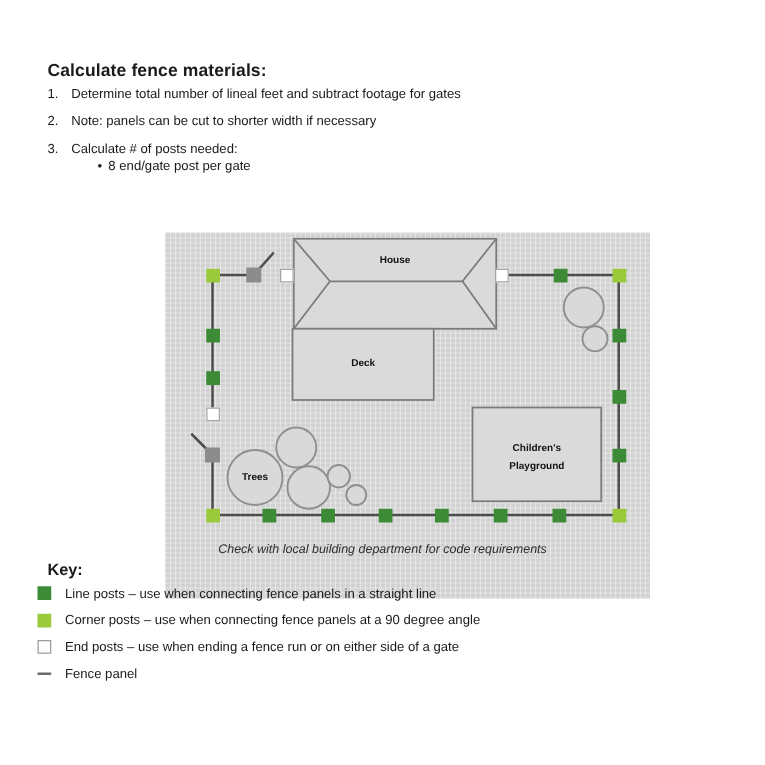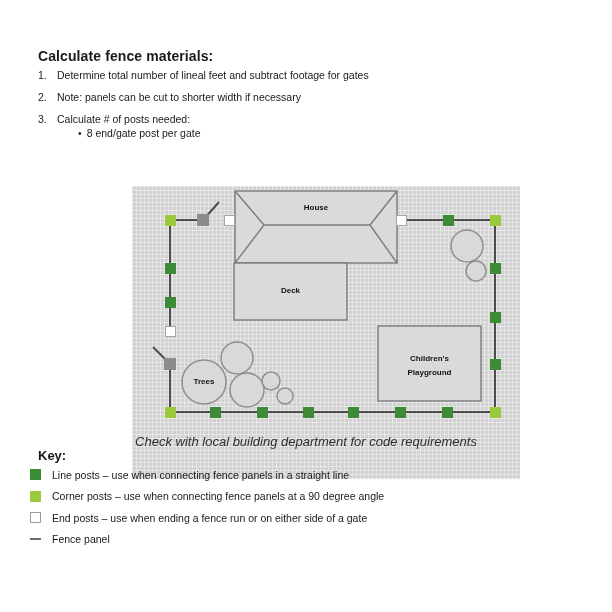--- a/index.html
+++ b/index.html
@@ -31,21 +31,21 @@
   .lbl-deck{left:102px;top:100px;width:113px;}
   .lbl-playground{left:246px;top:166px;width:103px;}
   .lbl-trees{left:42px;top:191px;width:60px;}
   .post{position:absolute;box-sizing:border-box;}
   .post-line{width:11px;height:11px;background:var(--c-line,#3d8b37);}
   .post-corner{width:11px;height:11px;background:var(--c-corner,#9aca3c);}
   .post-end{width:11px;height:11px;background:var(--c-end,#ffffff);border:1.5px solid var(--c-endb,#a5a5a5);}
   .post-gate{width:12px;height:12px;background:var(--c-gate,#8c8c8c);}
 
   .caption{position:absolute;left:112px;top:434px;width:388px;text-align:center;
-    font-size:13px;font-style:italic;color:#2e2e2e;}
+    font-size:10px;font-style:italic;color:#2e2e2e;}
 
   .key-title{position:absolute;left:38px;top:448px;font-size:13px;font-weight:bold;}
   .key{position:absolute;left:30px;top:469px;}
   .key-row{display:flex;align-items:center;height:11px;margin-bottom:10.5px;font-size:10.5px;}
   .swatch{width:11px;height:11px;flex:0 0 11px;margin-right:11px;box-sizing:border-box;}
   .swatch-line{background:var(--c-line,#3d8b37);}
   .swatch-corner{background:var(--c-corner,#9aca3c);}
   .swatch-end{background:#ffffff;border:1.5px solid #9b9b9b;}
   .swatch-gate{background:var(--c-gate,#8c8c8c);}
   .swatch-panel{height:2px;background:#6b6b6b;margin-top:0;}

